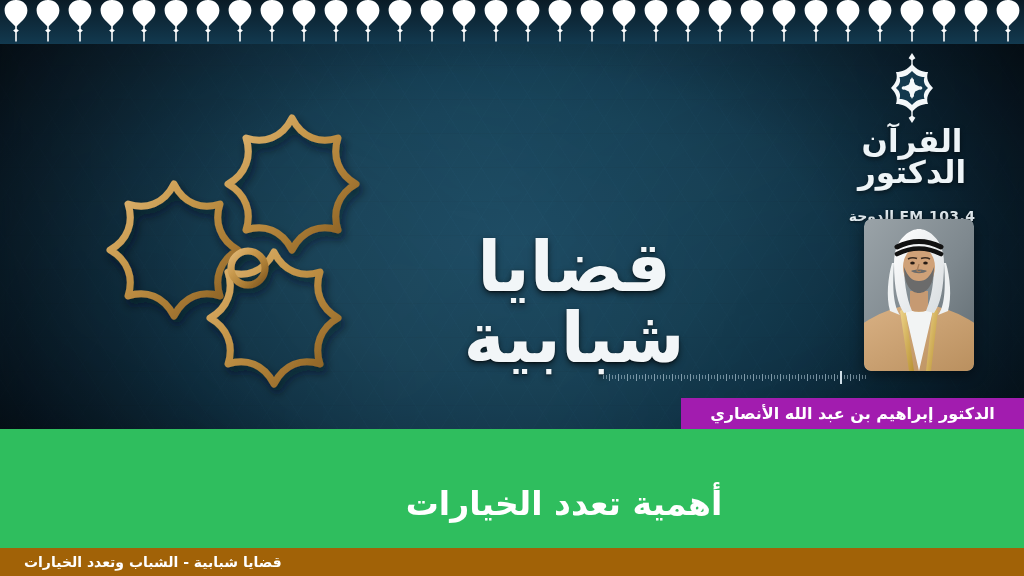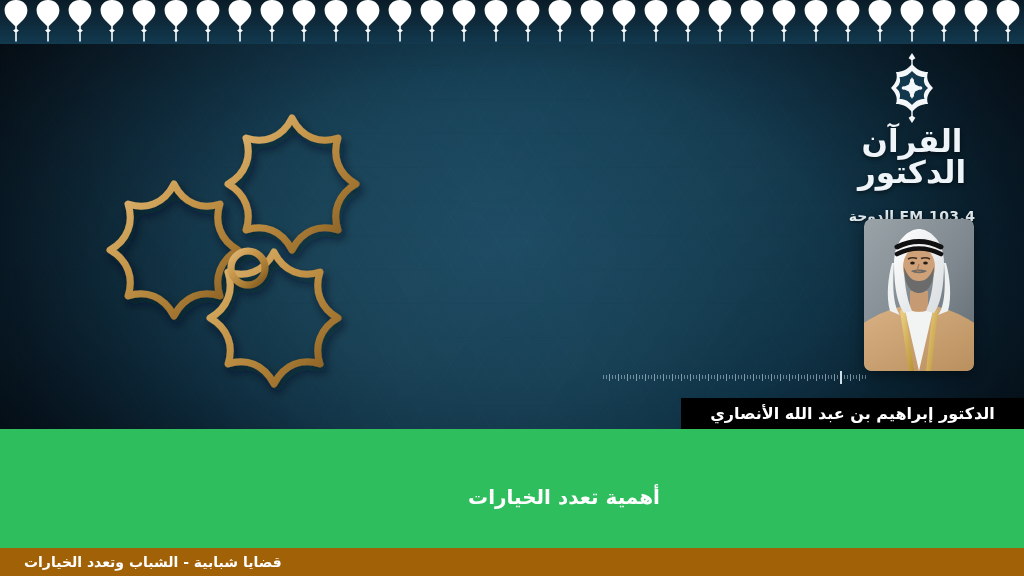--- a/index.html
+++ b/index.html
@@ -105,39 +105,39 @@
   
   .portrait{
     position:absolute; left:864px; top:219px; width:110px; height:152px;
     border-radius:7px; overflow:hidden; z-index:6;
     box-shadow:0 4px 14px rgba(0,0,0,.45);
   }
 
   
   .name-bar{
     position:absolute; left:681px; top:398px; width:343px; height:31px;
-    background:#000000; z-index:8;
+    background:#a21caf; z-index:8;
     display:flex; align-items:center; justify-content:center;
   }
   .name-bar span{
     font-family:"DejaVu Sans", sans-serif;
     font-size:16px; font-weight:700; color:#ffffff;
     white-space:nowrap; letter-spacing:0;
   }
 
   
   .green-band{
     position:absolute; left:0; top:429px; width:1024px; height:119px;
     background:#2fbe5e; z-index:7;
   }
   .green-band .topic{
     position:absolute; right:0; left:0; top:58px;
     text-align:center; padding-left:104px;
     font-family:"DejaVu Sans", sans-serif;
-    font-size:20px; font-weight:700; color:#ffffff;
+    font-size:33px; font-weight:700; color:#ffffff;
     line-height:1; white-space:nowrap;
   }
 
   
   .ticker{
     position:absolute; left:0; top:548px; width:1024px; height:28px;
     background:#a16207; z-index:8;
     display:flex; align-items:center;
   }
   .ticker span{
@@ -259,20 +259,23 @@
                  C 168,264 150,258 132,264
                  C 138,246 132,228 114,218
                  C 132,208 138,190 132,172
                  C 150,178 168,172 178,152 Z"></path>
 
         <circle cx="152" cy="168" r="17"></circle>
       </g>
     </svg>
   </div>
 
+  <div class="title">
+    <span>قضايا شبابية</span>
+  </div>
 
   <div class="ticks">
     <i></i>
       <i></i>
       <i class="mid"></i>
       <i></i>
       <i></i>
       <i class="mid"></i>
       <i></i>
       <i></i>

